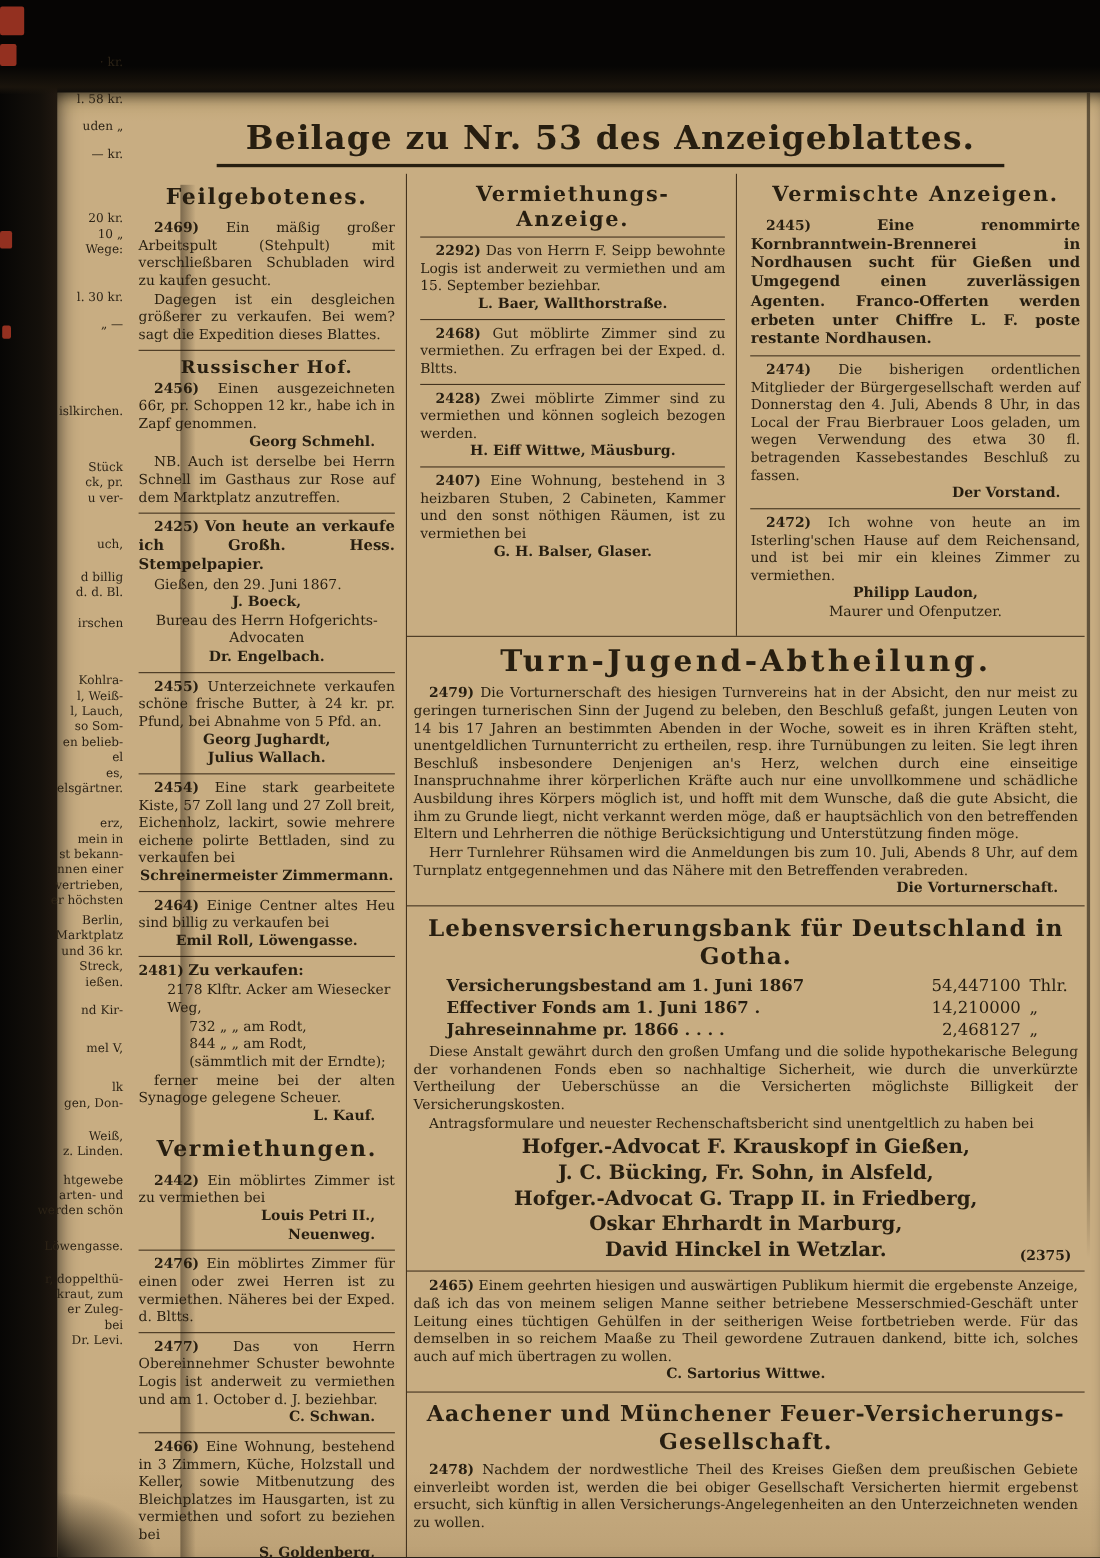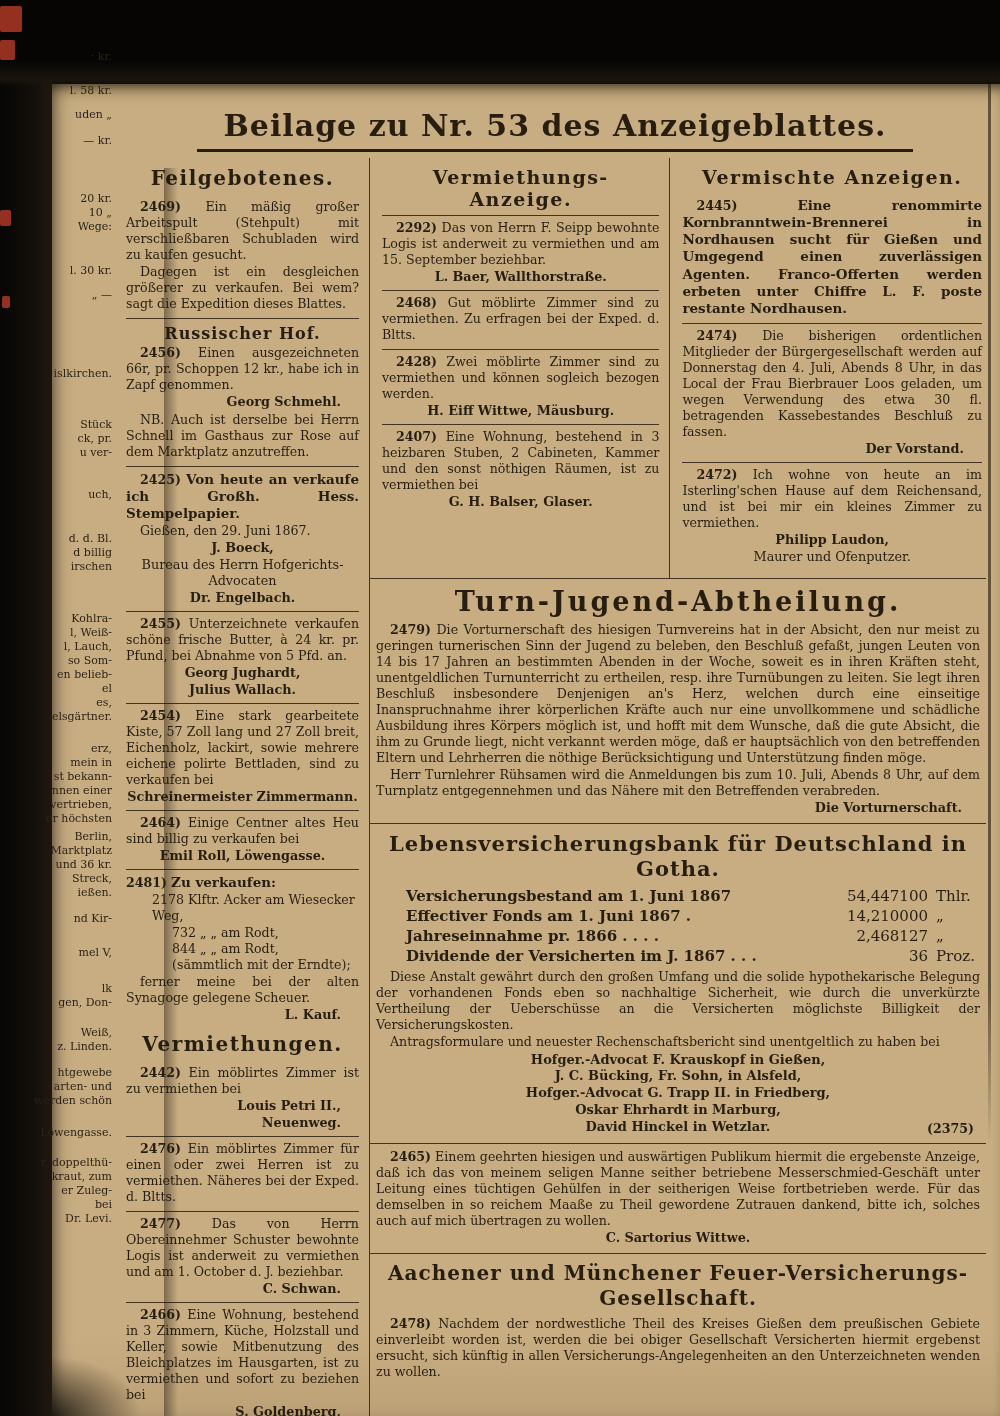--- a/index.html
+++ b/index.html
@@ -60,21 +60,21 @@
   .wide-title{margin:2px 0 5px 0;text-align:center;font-weight:bold;}
   .turn-title{font-size:27px;letter-spacing:3px;}
   .gotha-title{font-size:21px;letter-spacing:1px;}
   .aach-title{font-size:20px;letter-spacing:1px;line-height:1.25;}
   .fin{margin:2px 0;}
   .fin-row{display:flex;font-size:15px;line-height:1.35;}
   .fin-label{flex:1 1 auto;padding-left:30px;font-weight:bold;}
   .fin-val{flex:0 0 96px;text-align:right;font-weight:normal;}
   .fin-unit{flex:0 0 52px;padding-left:8px;}
   .agents{position:relative;margin-top:2px;}
-  .agent{margin:0;text-align:center;font-size:13px;font-weight:bold;line-height:1.3;}
+  .agent{margin:0;text-align:center;font-size:18px;font-weight:bold;line-height:1.3;}
   .gref{position:absolute;right:6px;bottom:0;font-size:12.6px;font-weight:bold;}
 </style>
 </head>
 <body>
 
 <div class="scan">
   <div class="frame-left"></div>
   <div class="frame-top"></div>
   <div class="red-mark m1"></div>
   <div class="red-mark m2"></div>
@@ -231,25 +231,20 @@
               <div class="fin-row">
                 <span class="fin-label">Effectiver Fonds am 1. Juni 1867  .</span>
                 <span class="fin-val">14,210000</span>
                 <span class="fin-unit">„</span>
               </div>
               <div class="fin-row">
                 <span class="fin-label">Jahreseinnahme pr. 1866  .  .  .  .</span>
                 <span class="fin-val">2,468127</span>
                 <span class="fin-unit">„</span>
               </div>
-              <div class="fin-row">
-                <span class="fin-label">Dividende der Versicherten im J. 1867  .  .  .</span>
-                <span class="fin-val">36</span>
-                <span class="fin-unit">Proz.</span>
-              </div>
             </div>
             <p class="body">Diese Anstalt gewährt durch den großen Umfang und die solide hypothekarische Belegung der vorhandenen Fonds eben so nachhaltige Sicherheit, wie durch die unverkürzte Vertheilung der Ueberschüsse an die Versicherten möglichste Billigkeit der Versicherungskosten.</p>
             <p class="body">Antragsformulare und neuester Rechenschaftsbericht sind unentgeltlich zu haben bei</p>
             <div class="agents">
               <p class="agent">Hofger.-Advocat F. Krauskopf in Gießen,</p>
               <p class="agent">J. C. Bücking, Fr. Sohn, in Alsfeld,</p>
               <p class="agent">Hofger.-Advocat G. Trapp II. in Friedberg,</p>
               <p class="agent">Oskar Ehrhardt in Marburg,</p>
               <p class="agent">David Hinckel in Wetzlar.</p>
               <span class="gref">(2375)</span>
@@ -282,21 +277,21 @@
       <div class="frag" style="top: 192px;">20 kr.</div>
       <div class="frag" style="top: 206px;">10 „</div>
       <div class="frag" style="top: 220px;">Wege:</div>
       <div class="frag" style="top: 264px;">l. 30 kr.</div>
       <div class="frag" style="top: 288px;">„ —</div>
       <div class="frag" style="top: 330px; margin-top: 37px;">islkirchen.</div>
       <div class="frag" style="top: 418px;">Stück</div>
       <div class="frag" style="top: 432px;">ck, pr.</div>
       <div class="frag" style="top: 446px;">u ver-</div>
       <div class="frag" style="top: 488px;">uch,</div>
-      <div class="frag" style="top: 518px; margin-top: 28px;">d billig</div>
+      <div class="frag" style="top: 518px;">d billig</div>
       <div class="frag" style="top: 532px;">d. d. Bl.</div>
       <div class="frag" style="top: 560px;">irschen</div>
       <div class="frag" style="top: 612px;">Kohlra-</div>
       <div class="frag" style="top: 626px;">l, Weiß-</div>
       <div class="frag" style="top: 640px;">l, Lauch,</div>
       <div class="frag" style="top: 654px;">so Som-</div>
       <div class="frag" style="top: 668px;">en belieb-</div>
       <div class="frag" style="top: 682px;">el</div>
       <div class="frag" style="top: 696px;">es,</div>
       <div class="frag" style="top: 710px;">elsgärtner.</div>

